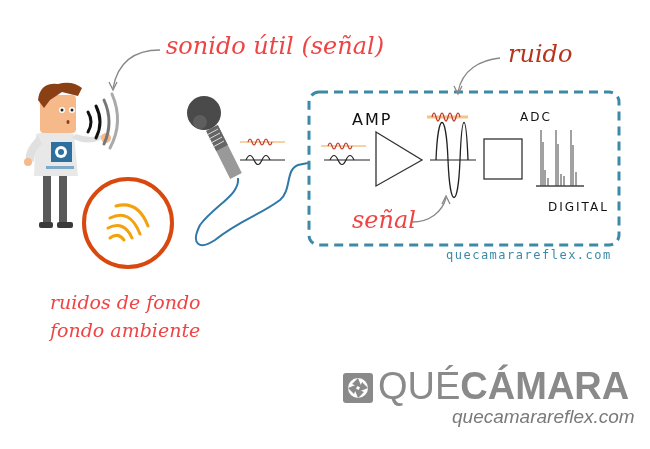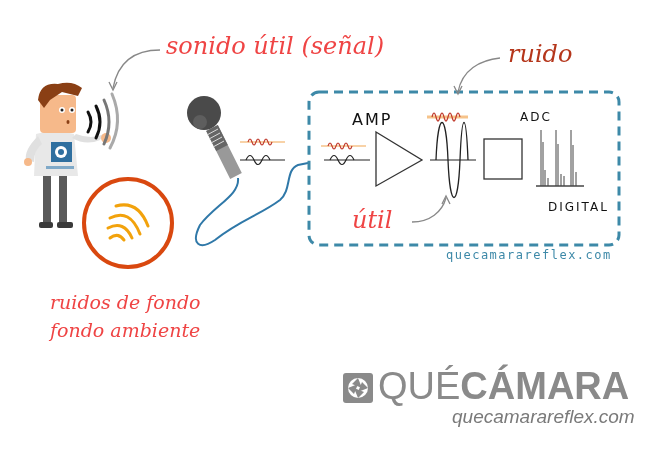--- a/index.html
+++ b/index.html
@@ -139,21 +139,21 @@
     <circle cx="358" cy="388" r="10" fill="#fff"></circle>
     <path d="M358 378 L 362 388 L 352 384 Z M368 388 L 358 392 L 362 382 Z M358 398 L 354 388 L 364 392 Z M348 388 L 358 384 L 354 394 Z" fill="#8a8a8a"></path>
   </g>
 </svg>
 
 <div class="abs script" style="left:166px;top:32px;font-size:24px;">sonido útil (señal)</div>
 <div class="abs script" style="left:508px;top:40px;font-size:24px;color:#b5361b;">ruido</div>
 <div class="abs mono" style="left:352px;top:110px;font-size:16px;">AMP</div>
 <div class="abs mono" style="left:488px;top:110px;font-size:12px;margin-left:32px;">ADC</div>
 <div class="abs mono" style="left:530px;top:200px;font-size:12px;margin-left:18px;">DIGITAL</div>
-<div class="abs script" style="left:352px;top:206px;font-size:24px;">útil</div>
+<div class="abs script" style="left:352px;top:206px;font-size:24px;">señal</div>
 <div class="abs" style="left:446px;top:248px;font-size:12px;font-family:'DejaVu Sans Mono',monospace;letter-spacing:1.5px;color:#3d89a8;">quecamarareflex.com</div>
 <div class="abs script" style="left:50px;top:288px;font-size:19px;line-height:28px;">
   <div>ruidos de fondo</div>
   <div>fondo ambiente</div>
 </div>
 
 <div class="abs" style="left:378px;top:366px;font-family:'Liberation Sans',sans-serif;color:#8a8a8a;font-size:38px;line-height:40px;white-space:nowrap;">
   <span style="font-weight:normal;">QUÉ</span><span style="font-weight:bold;">CÁMARA</span>
 </div>
 <div class="abs" style="left:452px;top:406px;font-family:'Liberation Sans',sans-serif;font-style:italic;color:#7a7a7a;font-size:19px;">quecamarareflex.com</div>

